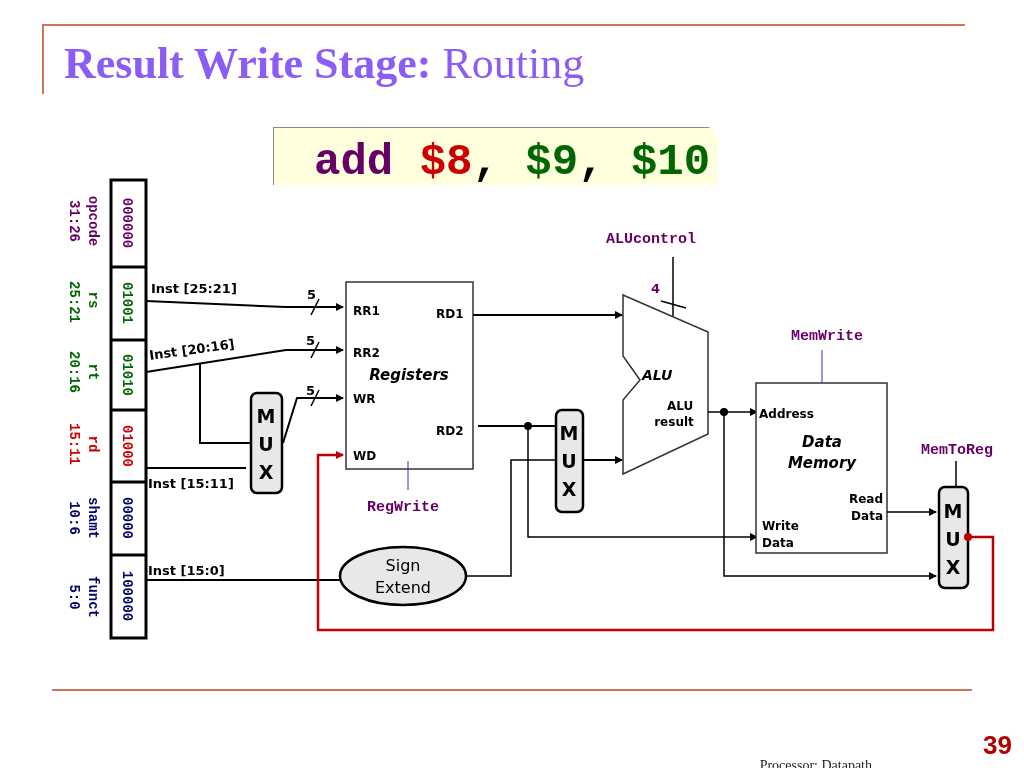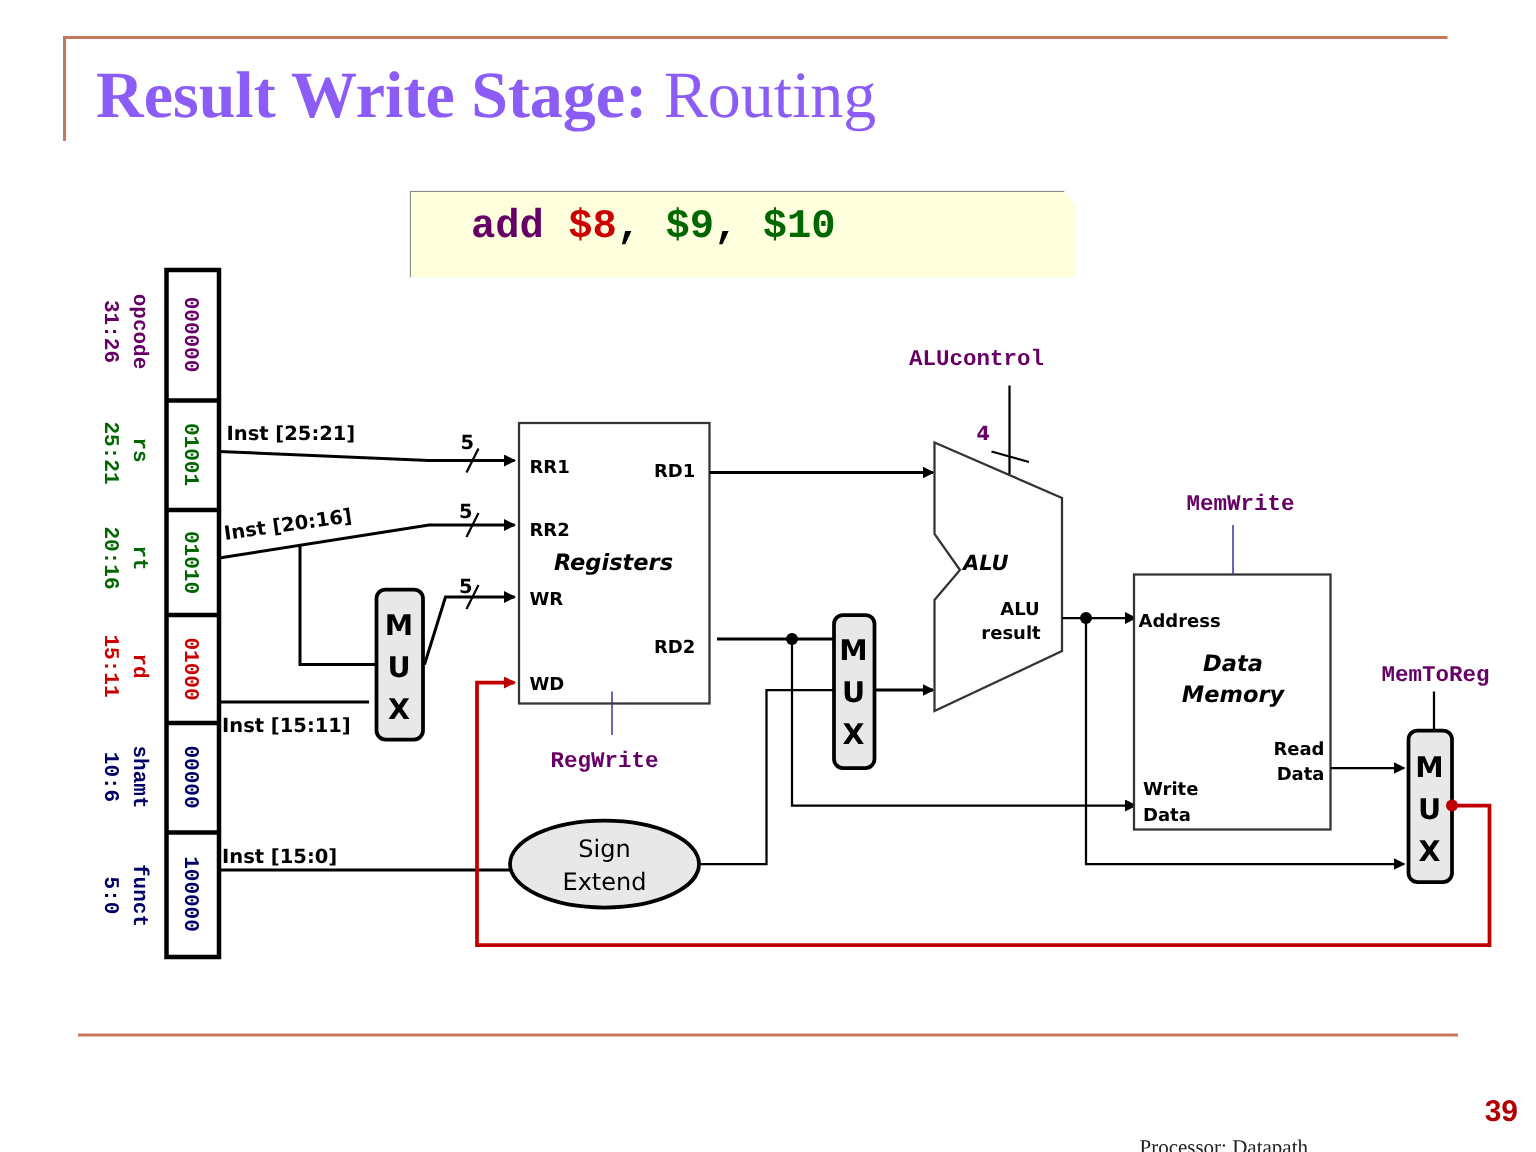--- a/index.html
+++ b/index.html
@@ -2,24 +2,24 @@
 <html><head>
 <meta charset="utf-8">
 <style>
   html, body { margin:0; padding:0; background:#ffffff; }
   body { width:1024px; height:768px; position:relative; overflow:hidden; font-family:"Liberation Sans", sans-serif; }
   .topline { position:absolute; left:42px; top:24px; width:923px; height:2px; background:#c9775a; }
   .leftline { position:absolute; left:42px; top:24px; width:2px; height:70px; background:#c9775a; }
   .title { position:absolute; left:64px; top:38px; font-family:"Liberation Serif", serif; font-size:44px; color:#8b5cf6; white-space:nowrap; }
   .title b { font-weight:bold; }
   .instr { position:absolute; left:273px; top:127px; width:444px; height:58px; background:#ffffdd; border:1px solid #8a8a8a; box-shadow:1px 1px 0 #b0b0b0; clip-path:polygon(0 0, 436px 0, 444px 10px, 444px 58px, 0 58px); }
-  .instr-text { position:absolute; left:40px; top:9px; font-family:"Liberation Mono", monospace; font-weight:bold; font-size:27px; white-space:pre; }
+  .instr-text { position:absolute; left:40px; top:9px; font-family:"Liberation Mono", monospace; font-weight:bold; font-size:44px; white-space:pre; }
   .bottomline { position:absolute; left:52px; top:689px; width:920px; height:2px; background:#c9775a; }
   .footer { position:absolute; left:0; width:872px; top:758px; text-align:right; font-family:"Liberation Serif", serif; font-size:14px; color:#222; }
-  .pagenum { position:absolute; right:12px; top:730px; font-family:"Liberation Sans", sans-serif; font-weight:bold; font-size:20px; color:#b00000; }
+  .pagenum { position:absolute; right:12px; top:730px; font-family:"Liberation Sans", sans-serif; font-weight:bold; font-size:26px; color:#b00000; }
   svg.diagram { position:absolute; left:0; top:0; }
   .mono { font-family:"Liberation Mono", monospace; font-weight:bold; }
   .sans { font-family:"DejaVu Sans", sans-serif; font-weight:bold; }
 </style>
 </head>
 <body>
 
 <div class="topline"></div>
 <div class="leftline"></div>
 <div class="title"><b>Result Write Stage:</b><span> Routing</span></div>

